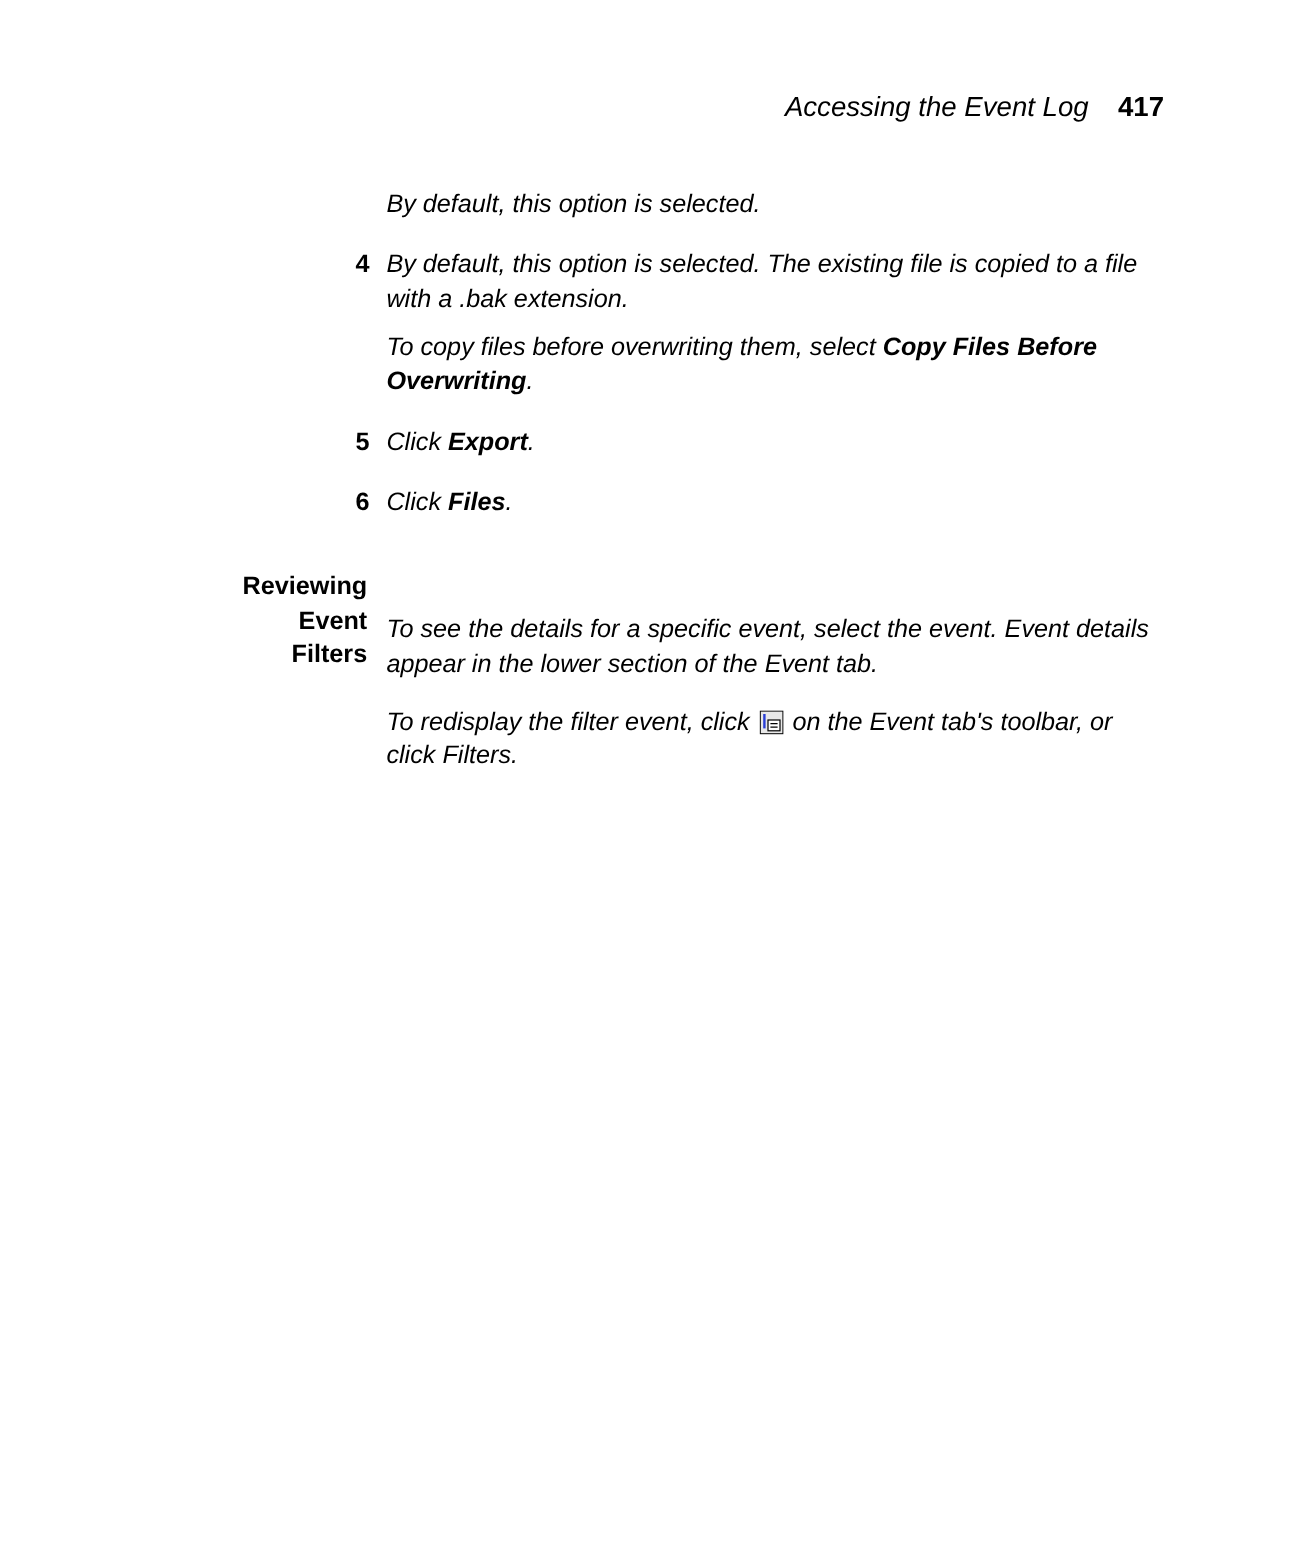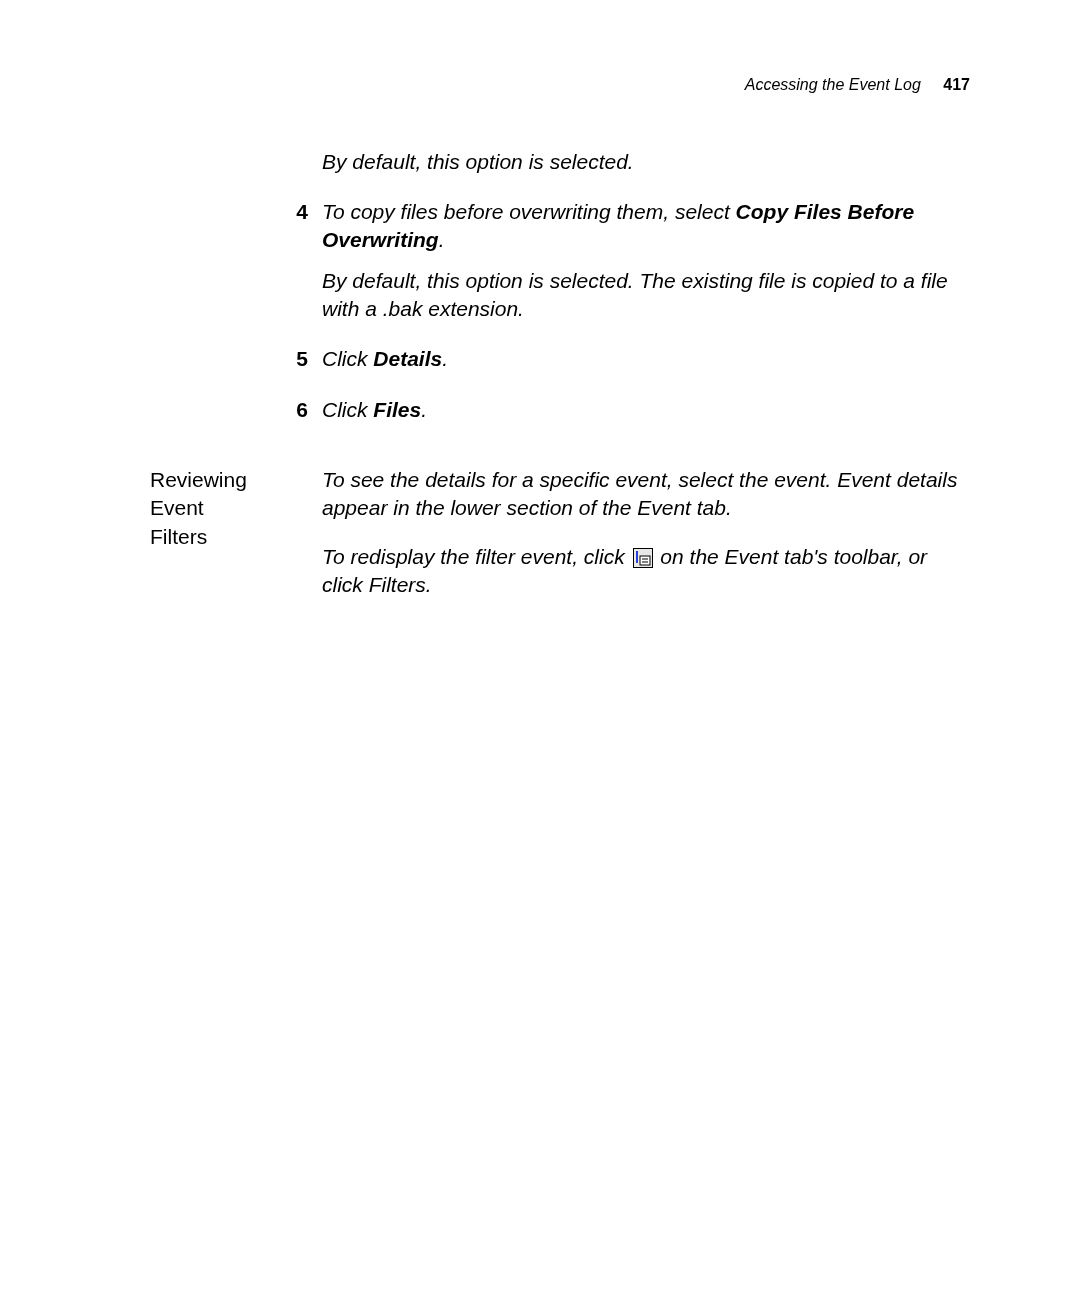--- a/index.html
+++ b/index.html
@@ -16,42 +16,43 @@
   .page {
     position: relative;
     width: 1080px;
     height: 1296px;
     box-sizing: border-box;
     padding: 74px 110px 0 150px;
   }
   .running-head {
     text-align: right;
     margin-bottom: 52px;
-    font-size: 16px;
+    font-size: 23px;
   }
   .running-head .title {
     font-style: italic;
     font-weight: 400;
   }
   .running-head .pnum {
     font-weight: 700;
     font-style: normal;
     margin-left: 18px;
   }
   .row {
     display: flex;
     align-items: flex-start;
     margin-bottom: 24px;
   }
   .sidecol {
     width: 172px;
     flex: 0 0 172px;
+    text-align: right;
     padding-right: 16px;
     box-sizing: border-box;
-    font-weight: 400;
+    font-weight: 700;
   }
   .numcol {
     width: 172px;
     flex: 0 0 172px;
     text-align: right;
     padding-right: 14px;
     box-sizing: border-box;
     font-weight: 700;
   }
   .bodycol {
@@ -82,52 +83,52 @@
   <div class="row" style="margin-bottom:10px;">
     <div class="numcol"></div>
     <div class="bodycol">
       <p class="para">By default, this option is selected.</p>
     </div>
   </div>
 
   <div class="row" style="margin-bottom:10px;">
     <div class="numcol">4</div>
     <div class="bodycol">
+      <p class="para">By default, this option is selected. The existing file is copied to a file with a .bak extension.</p>
       <p class="para">
         <span>To copy files before overwriting them, select </span><span class="b">Copy Files Before Overwriting</span><span>.</span>
       </p>
-      <p class="para">By default, this option is selected. The existing file is copied to a file with a .bak extension.</p>
     </div>
   </div>
 
   <div class="row" style="margin-bottom:10px;">
     <div class="numcol">5</div>
     <div class="bodycol">
       <p class="para">
-        <span>Click </span><span class="b">Details</span><span>.</span>
+        <span>Click </span><span class="b">Export</span><span>.</span>
       </p>
     </div>
   </div>
 
   <div class="row" style="margin-bottom:30px;">
     <div class="numcol">6</div>
     <div class="bodycol">
       <p class="para">
         <span>Click </span><span class="b">Files</span><span>.</span>
       </p>
     </div>
   </div>
 
   <div class="row">
     <div class="sidecol">
       <span>Reviewing Event</span><br>
       <span>Filters</span>
     </div>
     <div class="bodycol">
-      <p class="para" style="margin-bottom:20px;">To see the details for a specific event, select the event. Event details appear in the lower section of the Event tab.</p>
+      <p class="para" style="margin-bottom:20px;margin-top:36px;">To see the details for a specific event, select the event. Event details appear in the lower section of the Event tab.</p>
       <p class="para">
         <span>To redisplay the filter event, click </span><span class="icon-wrap">
           <svg class="filter-icon" width="20" height="20" viewBox="0 0 20 20">
             <rect x="0.5" y="0.5" width="19" height="19" fill="#e8e8e8" stroke="#000" stroke-width="1"></rect>
             <rect x="3" y="3" width="2" height="12" fill="#2a3fd6"></rect>
             <rect x="7" y="8" width="10" height="9" fill="#ffffff" stroke="#000" stroke-width="1"></rect>
             <line x1="9" y1="11" x2="15" y2="11" stroke="#000" stroke-width="1"></line>
             <line x1="9" y1="14" x2="15" y2="14" stroke="#000" stroke-width="1"></line>
           </svg>
         </span><span> on the Event tab's toolbar, or click Filters.</span>

